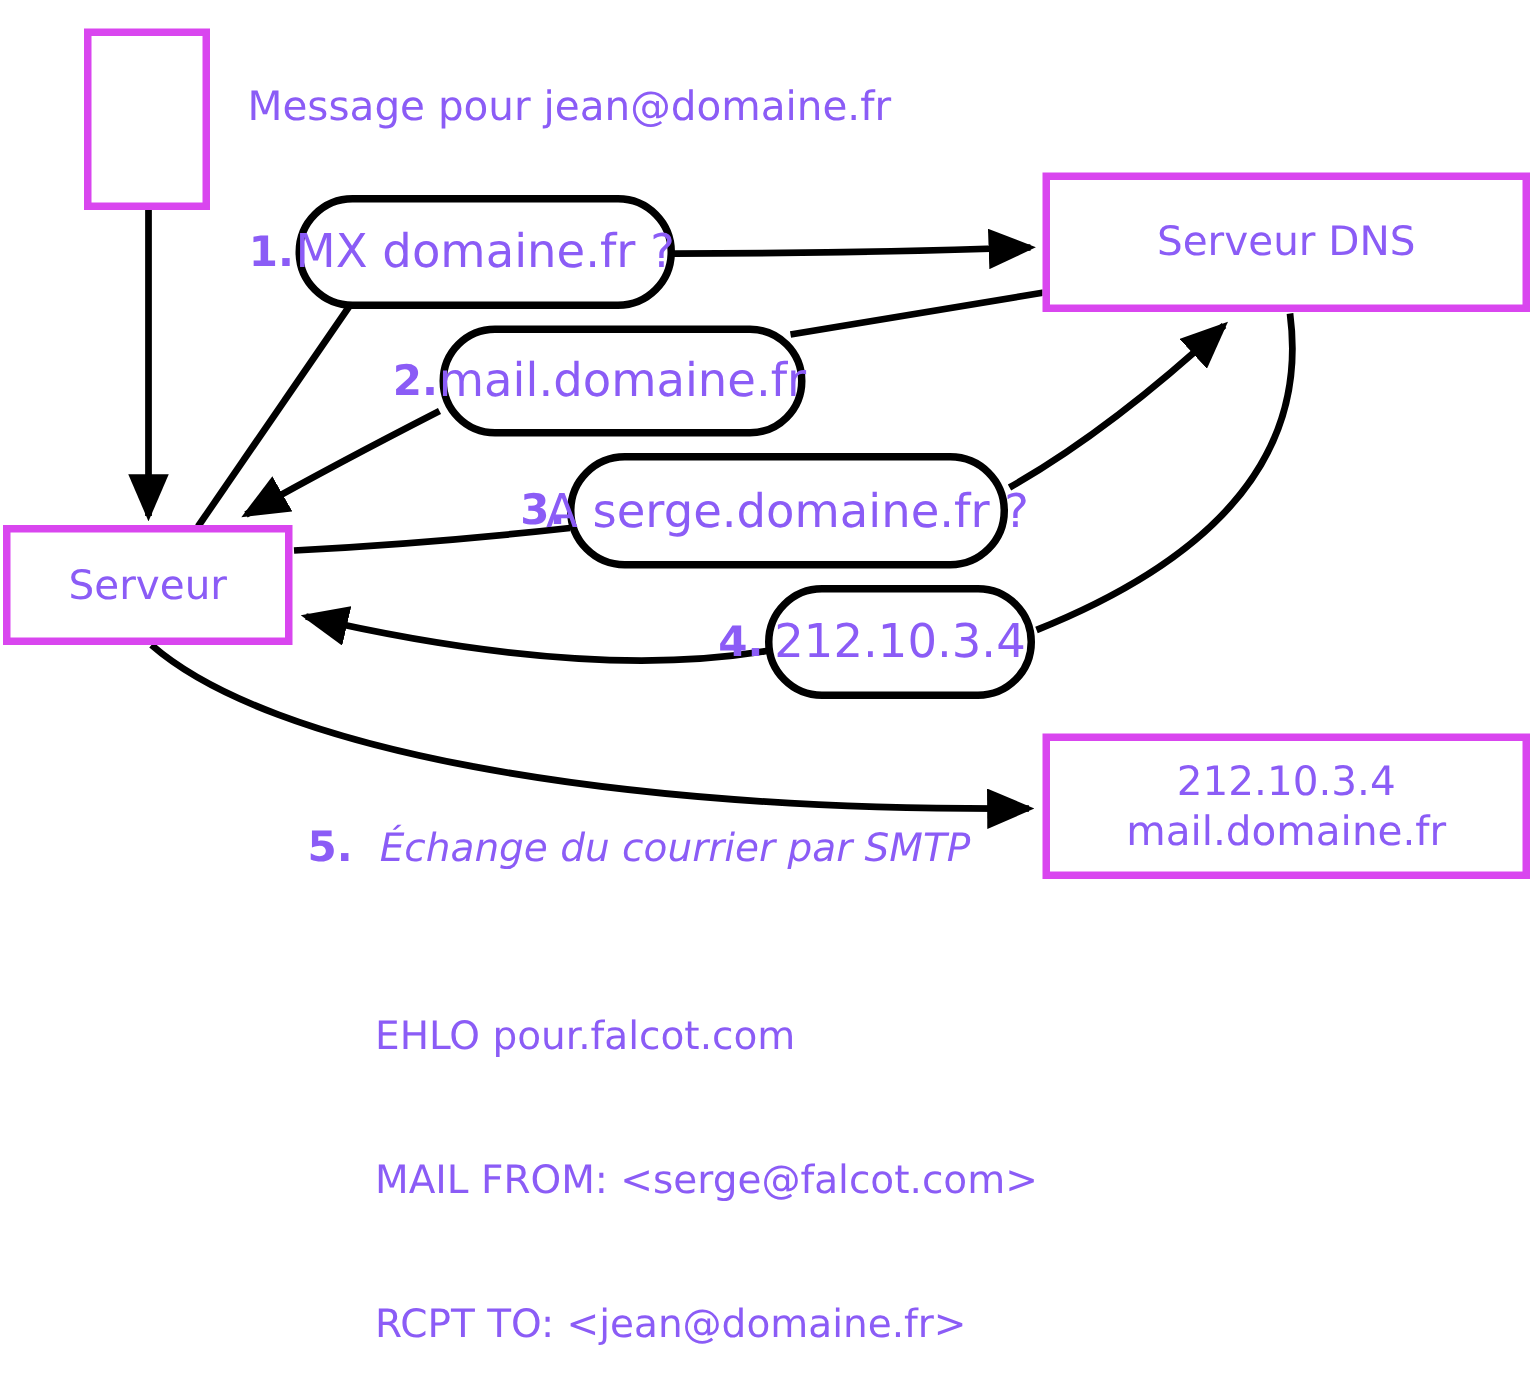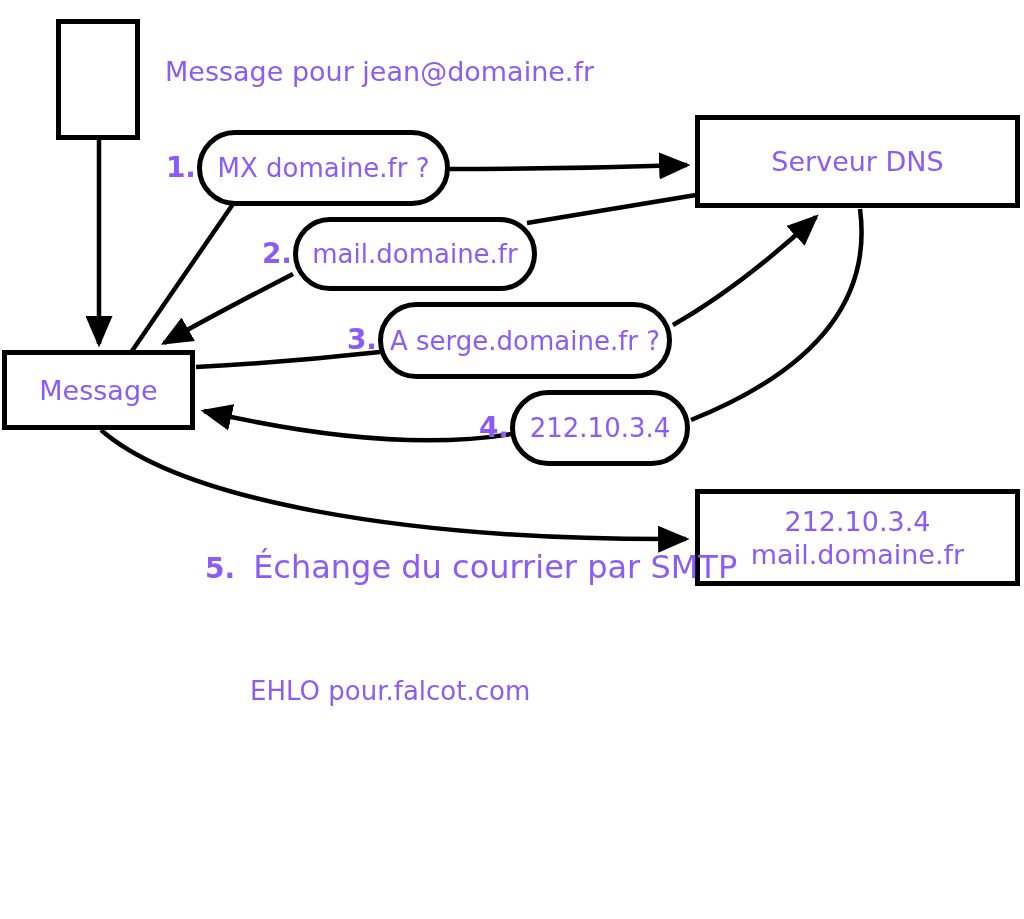--- a/index.html
+++ b/index.html
@@ -2,38 +2,38 @@
 <html><head>
 <meta charset="utf-8">
 <style>
   html,body{margin:0;padding:0;background:#fff;}
   .stage{
     position:relative;width:1024px;height:919px;background:#ffffff;
     font-family:"DejaVu Sans",sans-serif;color:#8b5cf6;overflow:hidden;margin-top:17px;
   }
   .connectors{position:absolute;left:0;top:0;width:1024px;height:919px;}
   .box{
-    position:absolute;border:5px solid #000000;background:#fff;
+    position:absolute;border:5px solid #d946ef;background:#fff;
     display:flex;align-items:center;justify-content:center;
     box-sizing:border-box;font-size:27px;line-height:33px;text-align:center;
   }
   .box.dest{flex-direction:column;}
   .pill{
     position:absolute;border:5px solid #000;background:#fff;border-radius:45px;
     display:flex;align-items:center;justify-content:center;
-    box-sizing:border-box;font-size:26px;white-space:nowrap;
+    box-sizing:border-box;font-size:31px;white-space:nowrap;
   }
   .num{
     position:absolute;font-weight:bold;font-size:28px;line-height:34px;
     width:33px;text-align:right;
   }
   .msg-label{position:absolute;left:165px;top:40px;font-size:27px;line-height:30px;white-space:nowrap;}
   .step5{position:absolute;left:205px;top:531px;display:flex;align-items:baseline;gap:18px;white-space:nowrap;}
   .step5 .n5{font-weight:bold;font-size:28px;}
-  .step5 .t5{font-size:32px;}
+  .step5 .t5{font-size:26px;font-style:italic;}
   .smtp{position:absolute;left:250px;top:594px;font-size:26px;line-height:32px;white-space:pre;}
   .smtp .line{min-height:32px;}
 </style>
 </head>
 <body>
 
 <div class="stage">
 
   <svg class="connectors" width="1024" height="919" viewBox="0 0 1024 919">
     <defs>
@@ -53,21 +53,21 @@
       <path d="M511,417 Q390,437 204,394" marker-end="url(#arrowhead)"></path>
       <path d="M101,413 C180,482 400,524 686,522" marker-end="url(#arrowhead)"></path>
     </g>
   </svg>
 
   <div class="box" style="left:56px;top:2px;width:84px;height:121px;"></div>
 
   <div class="msg-label">Message pour jean@domaine.fr</div>
 
   <div class="box" style="left:2px;top:333px;width:193px;height:80px;">
-    <span>Message</span>
+    <span>Serveur</span>
   </div>
 
   <div class="box" style="left:695px;top:98px;width:325px;height:93px;">
     <span>Serveur DNS</span>
   </div>
 
   <div class="box dest" style="left:695px;top:472px;width:325px;height:97px;">
     <div>212.10.3.4</div>
     <div>mail.domaine.fr</div>
   </div>
@@ -92,20 +92,22 @@
     <span>212.10.3.4</span>
   </div>
 
   <div class="step5">
     <span class="n5">5.</span>
     <span class="t5">Échange du courrier par SMTP</span>
   </div>
 
   <div class="smtp">
     <div class="line">EHLO pour.falcot.com</div>
+    <div class="line">MAIL FROM: &lt;serge@falcot.com&gt;</div>
+    <div class="line">RCPT TO: &lt;jean@domaine.fr&gt;</div>
     
     
     
     
     
     
     
   </div>
 
 </div>

